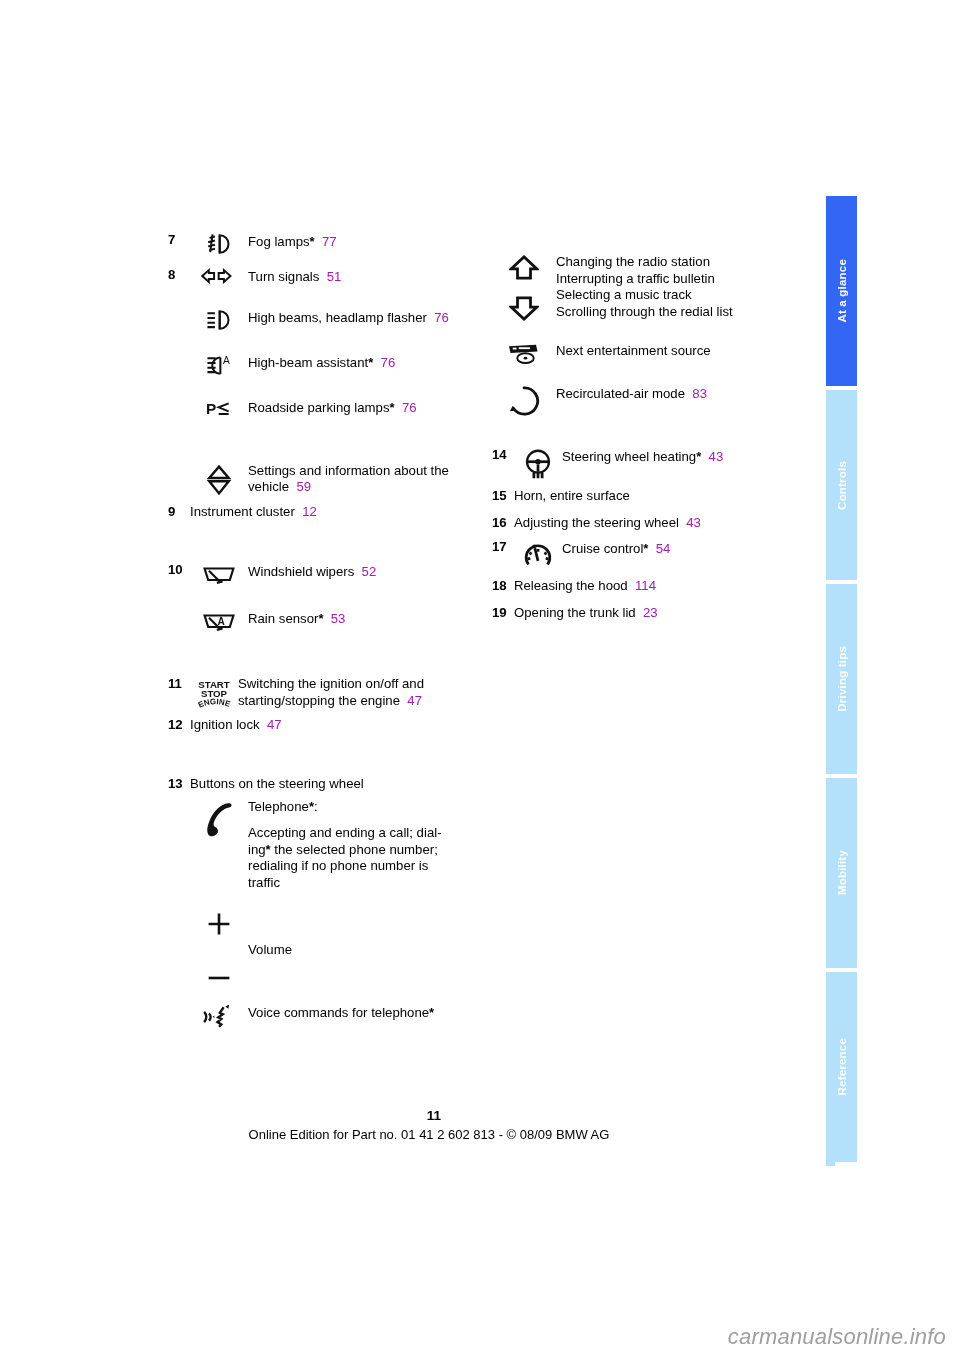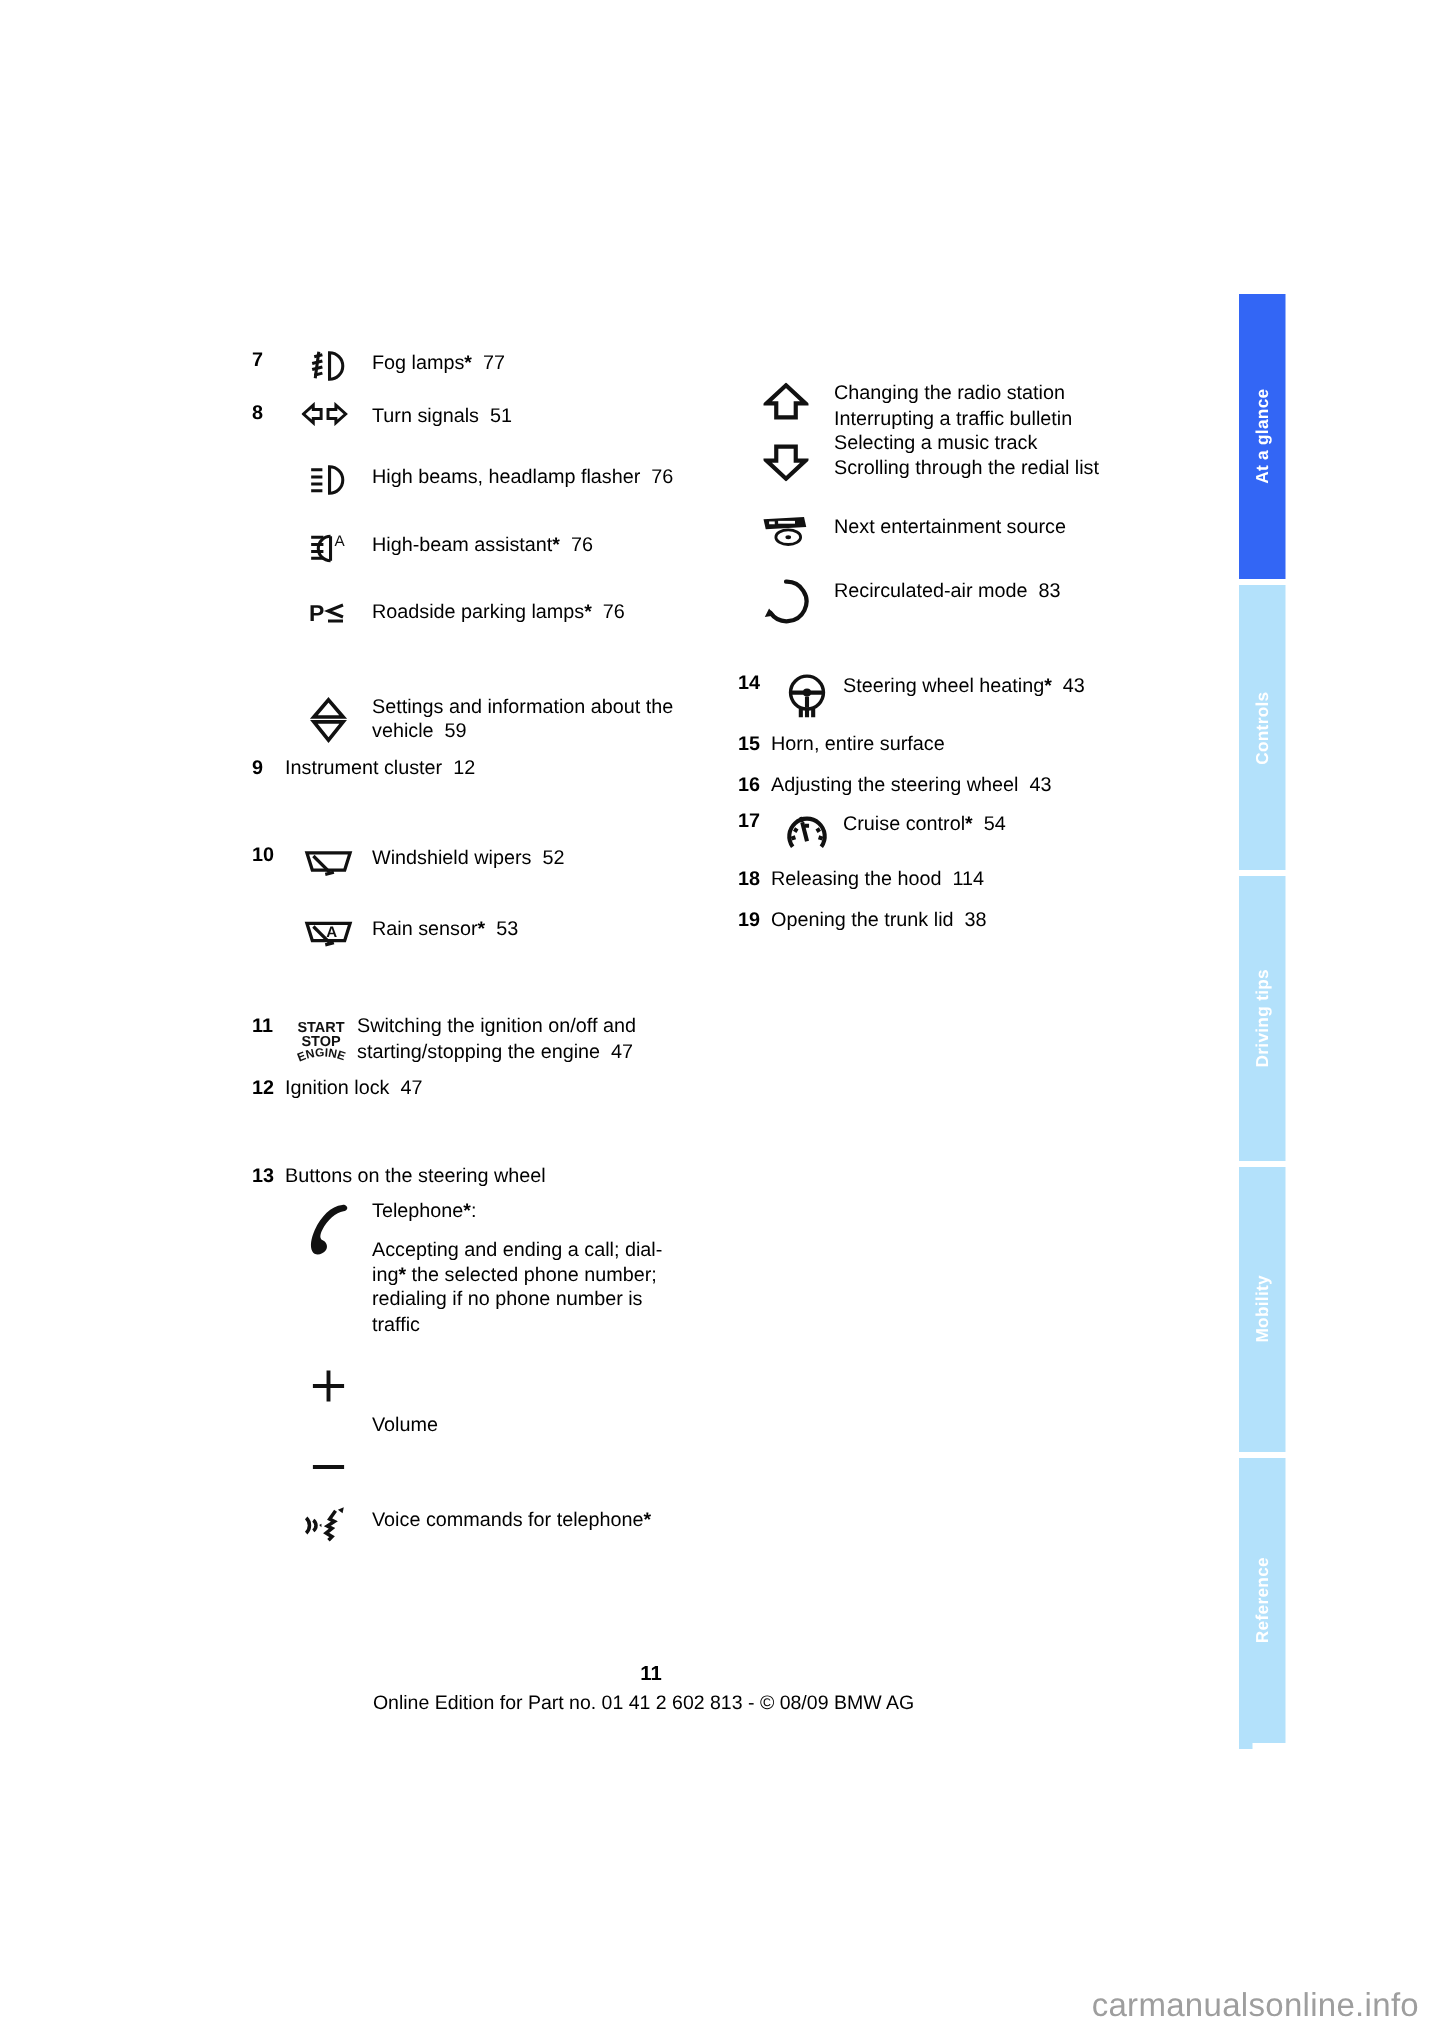--- a/index.html
+++ b/index.html
@@ -61,21 +61,21 @@
     flex: 0 0 22px;
   }
   .icon-cell {
     width: 58px; flex: 0 0 58px;
     display: flex; align-items: flex-start; justify-content: center;
     padding-top: 1px;
   }
   .icon-cell.narrow { width: 48px; flex: 0 0 48px; }
   .txt { flex: 1 1 auto; padding-top: 2px; }
   .txt.tight { padding-top: 0; }
-  .pg { color: #000000; }
+  .pg { color: #a21caf; }
   .star { font-weight: bold; font-size: 13px; }
 
   .gap-s  { height: 12px; }
   .gap-m  { height: 22px; }
   .gap-xl { height: 42px; }
 
   
   .row.plain .txt { padding-top: 0; }
 
   
@@ -103,20 +103,21 @@
     background: #b3e1fb;
   }
 
   
   .watermark {
     position: absolute;
     right: 14px; bottom: 8px;
     font-size: 22px;
     color: #9e9e9e;
     letter-spacing: .2px;
+    font-style: italic;
   }
 
   svg { display: block; }
   .blk { fill: none; stroke: #111; stroke-width: 6; }
   .blkf { fill: #111; stroke: none; }
 </style>
 </head>
 <body>
 
 <div class="page">
@@ -488,21 +489,21 @@
       <div class="txt">
         <span>Releasing the hood</span>&nbsp;&nbsp;<span class="pg">114</span>
       </div>
     </div>
 
     <div style="height:10px"></div>
 
     <div class="row plain">
       <div class="num">19</div>
       <div class="txt">
-        <span>Opening the trunk lid</span>&nbsp;&nbsp;<span class="pg">38</span>
+        <span>Opening the trunk lid</span>&nbsp;&nbsp;<span class="pg">23</span>
       </div>
     </div>
 
   </div>
 
   <div class="footer">
     <div class="page-no">11</div>
     <div class="edition">Online Edition for Part no. 01 41 2 602 813 - © 08/09 BMW AG</div>
   </div>
   <div class="footer-bar"></div>

